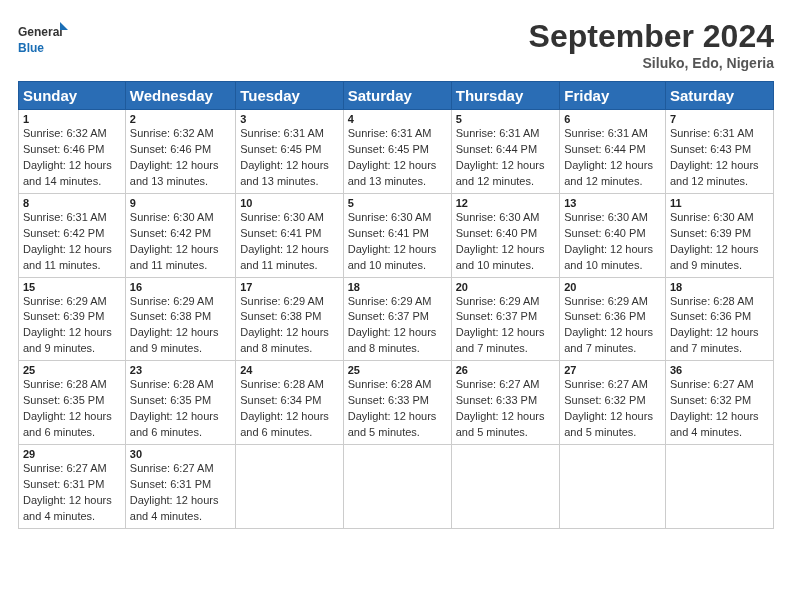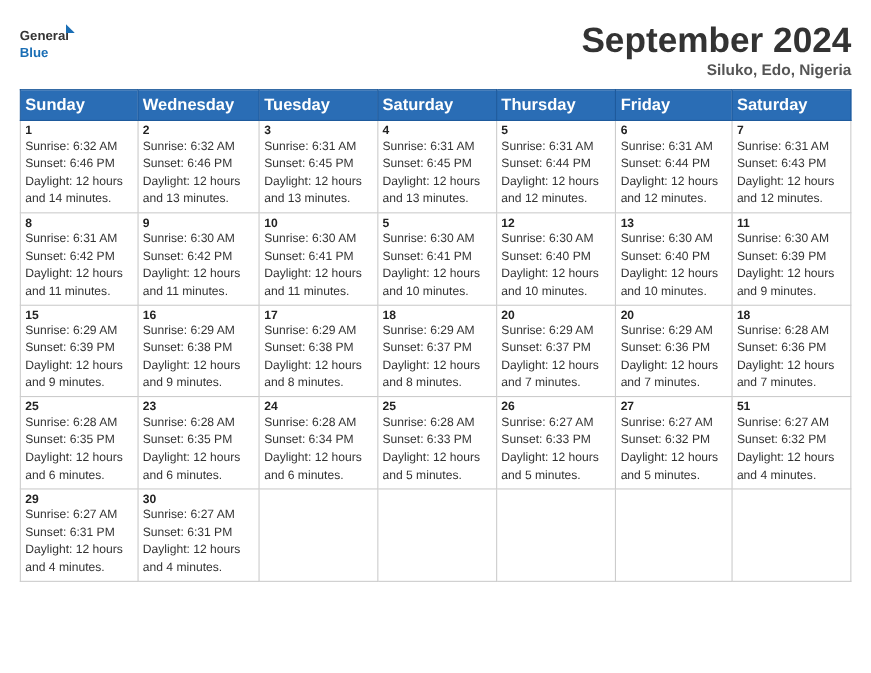--- a/index.html
+++ b/index.html
@@ -222,21 +222,21 @@
         </td>
           <td>
           <span class="day-num">26</span>
           <span class="day-info">Sunrise: 6:27 AM<br>Sunset: 6:33 PM<br>Daylight: 12 hours<br>and 5 minutes.</span>
         </td>
           <td>
           <span class="day-num">27</span>
           <span class="day-info">Sunrise: 6:27 AM<br>Sunset: 6:32 PM<br>Daylight: 12 hours<br>and 5 minutes.</span>
         </td>
           <td>
-          <span class="day-num">51</span>
+          <span class="day-num">36</span>
           <span class="day-info">Sunrise: 6:27 AM<br>Sunset: 6:32 PM<br>Daylight: 12 hours<br>and 4 minutes.</span>
         </td>
         </tr>
         <tr>
           <td>
           <span class="day-num">29</span>
           <span class="day-info">Sunrise: 6:27 AM<br>Sunset: 6:31 PM<br>Daylight: 12 hours<br>and 4 minutes.</span>
         </td>
           <td>
           <span class="day-num">30</span>

